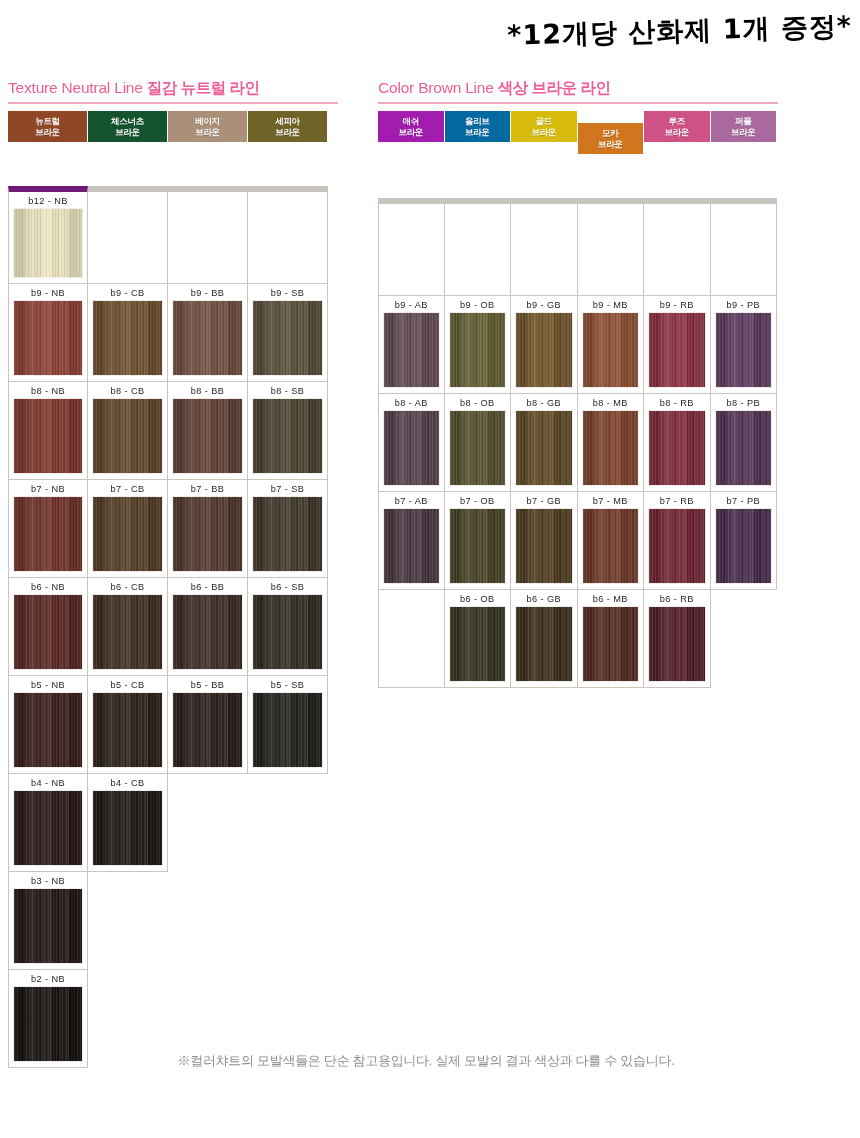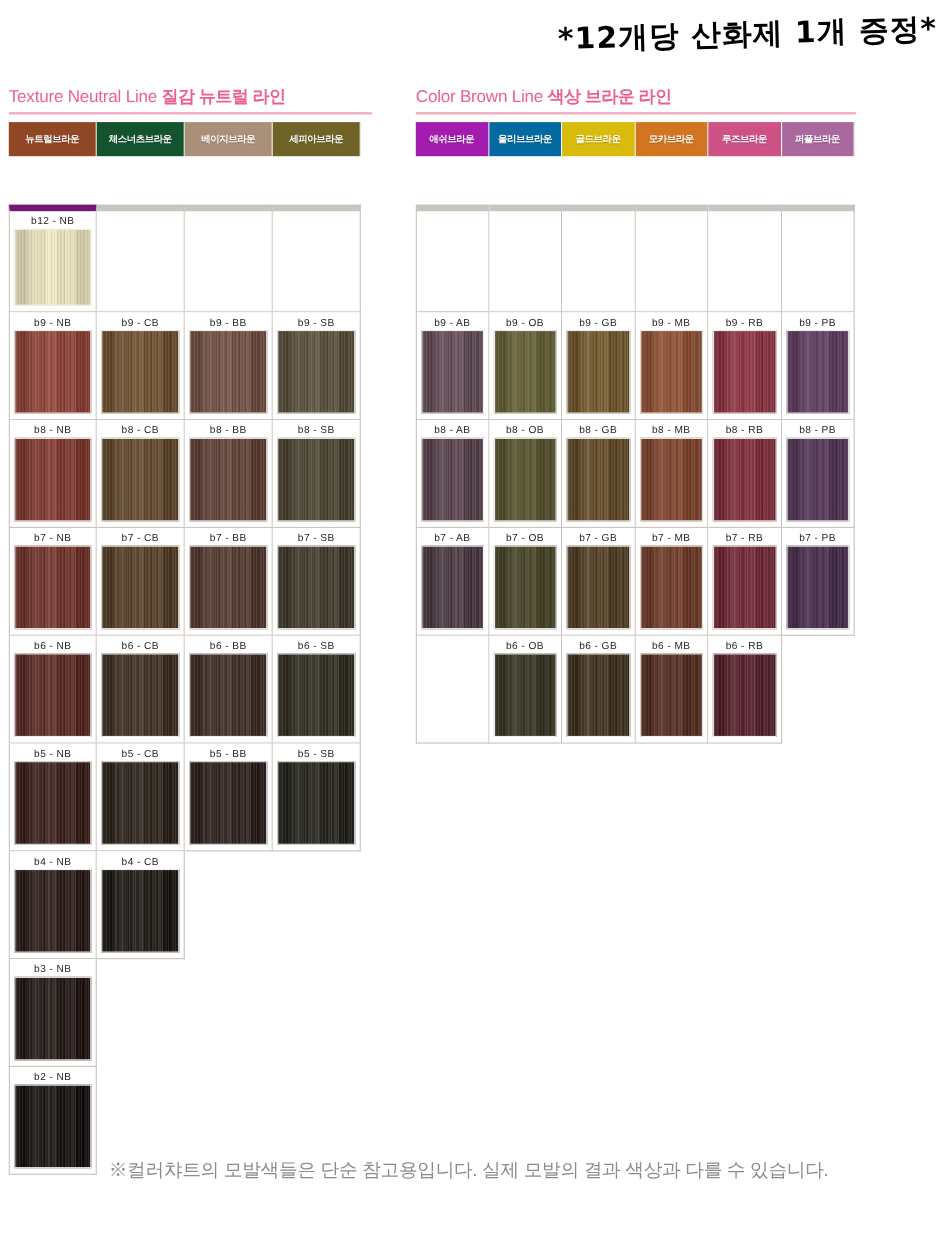--- a/index.html
+++ b/index.html
@@ -73,21 +73,21 @@
     display: grid;
     border-collapse: collapse;
   }
   .grid-left  { grid-template-columns: repeat(4, 80px); }
   .grid-right { grid-template-columns: repeat(6, 66.5px); }
 
   
   .colhead {
     height: 31px;
     display: flex;
-    flex-direction: row;
+    flex-direction: column;
     align-items: center;
     justify-content: center;
     color: #ffffff;
     font-size: 8.6px;
     font-weight: bold;
     line-height: 1.22;
     letter-spacing: -0.4px;
     text-shadow: 0 1px 0 rgba(0,0,0,.22);
     border-right: 1px solid #ffffff;
   }
@@ -147,21 +147,21 @@
   .h-norm  .swatch { height: 77px; }
   .cell.h-norm { height: 98px; }
 
   
   .footer {
     position: absolute;
     top: 1052px;
     left: 0;
     width: 852px;
     text-align: center;
-    font-size: 17px;
+    font-size: 13px;
     color: #8c8c8c;
     letter-spacing: -0.3px;
     white-space: nowrap;
   }
 </style>
 </head>
 <body>
 
 <div class="promo-note">*12개당 산화제 1개 증정*</div>
 
@@ -317,21 +317,21 @@
             <span>브라운</span>
           </div>
           <div class="colhead" style="background: #0369a1;">
             <span>올리브</span>
             <span>브라운</span>
           </div>
           <div class="colhead" style="background: rgb(217, 188, 11);">
             <span>골드</span>
             <span>브라운</span>
           </div>
-          <div class="colhead" style="background: rgb(209, 117, 31);">
+          <div class="colhead" style="background: rgb(209, 117, 31); margin-top: 12px;">
             <span>모카</span>
             <span>브라운</span>
           </div>
           <div class="colhead" style="background: rgb(207, 82, 135);">
             <span>루즈</span>
             <span>브라운</span>
           </div>
           <div class="colhead" style="background: rgb(169, 104, 158);">
             <span>퍼플</span>
             <span>브라운</span>

